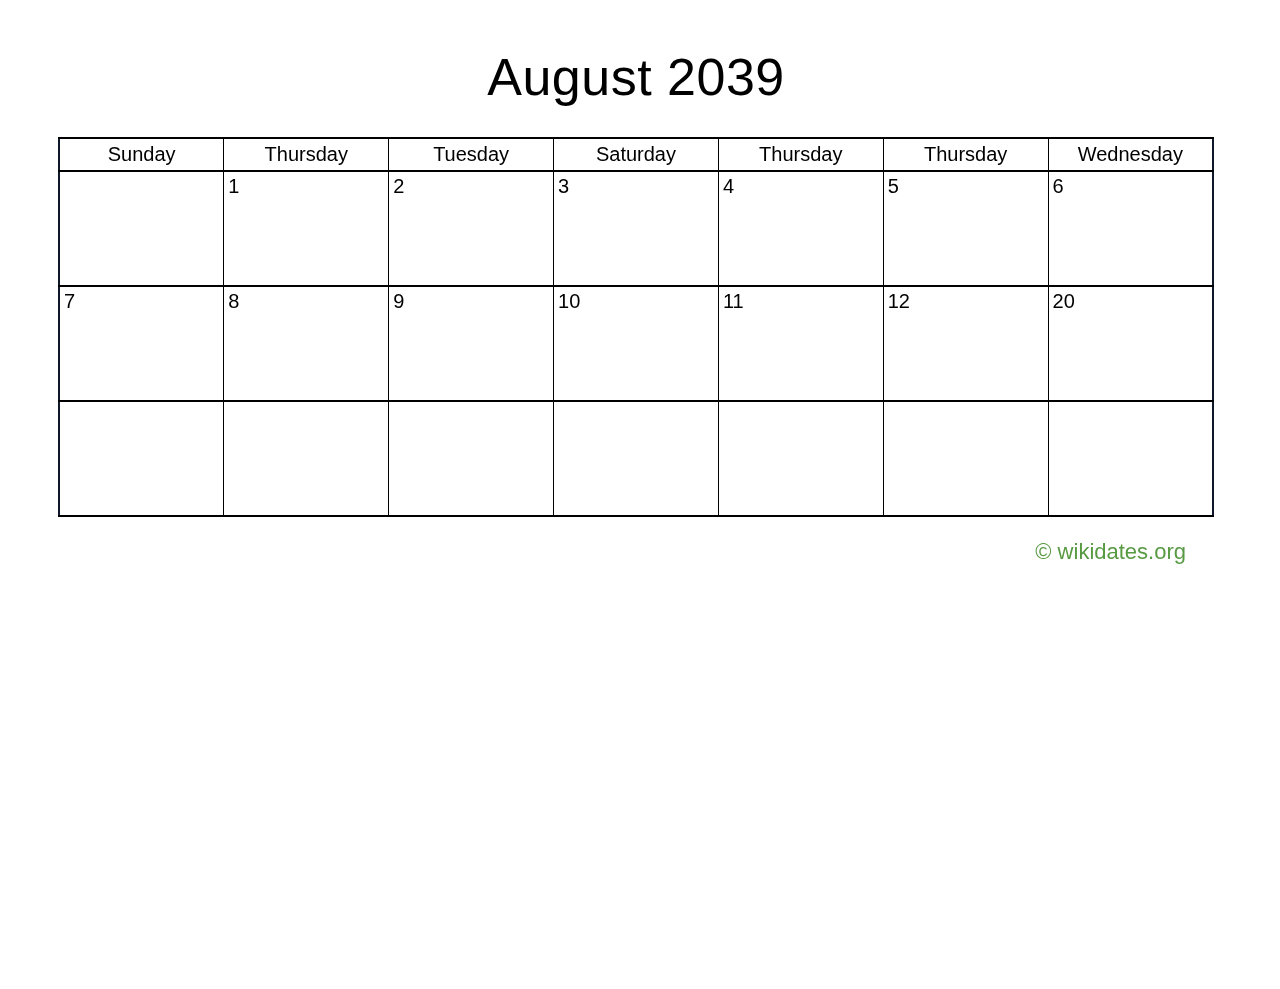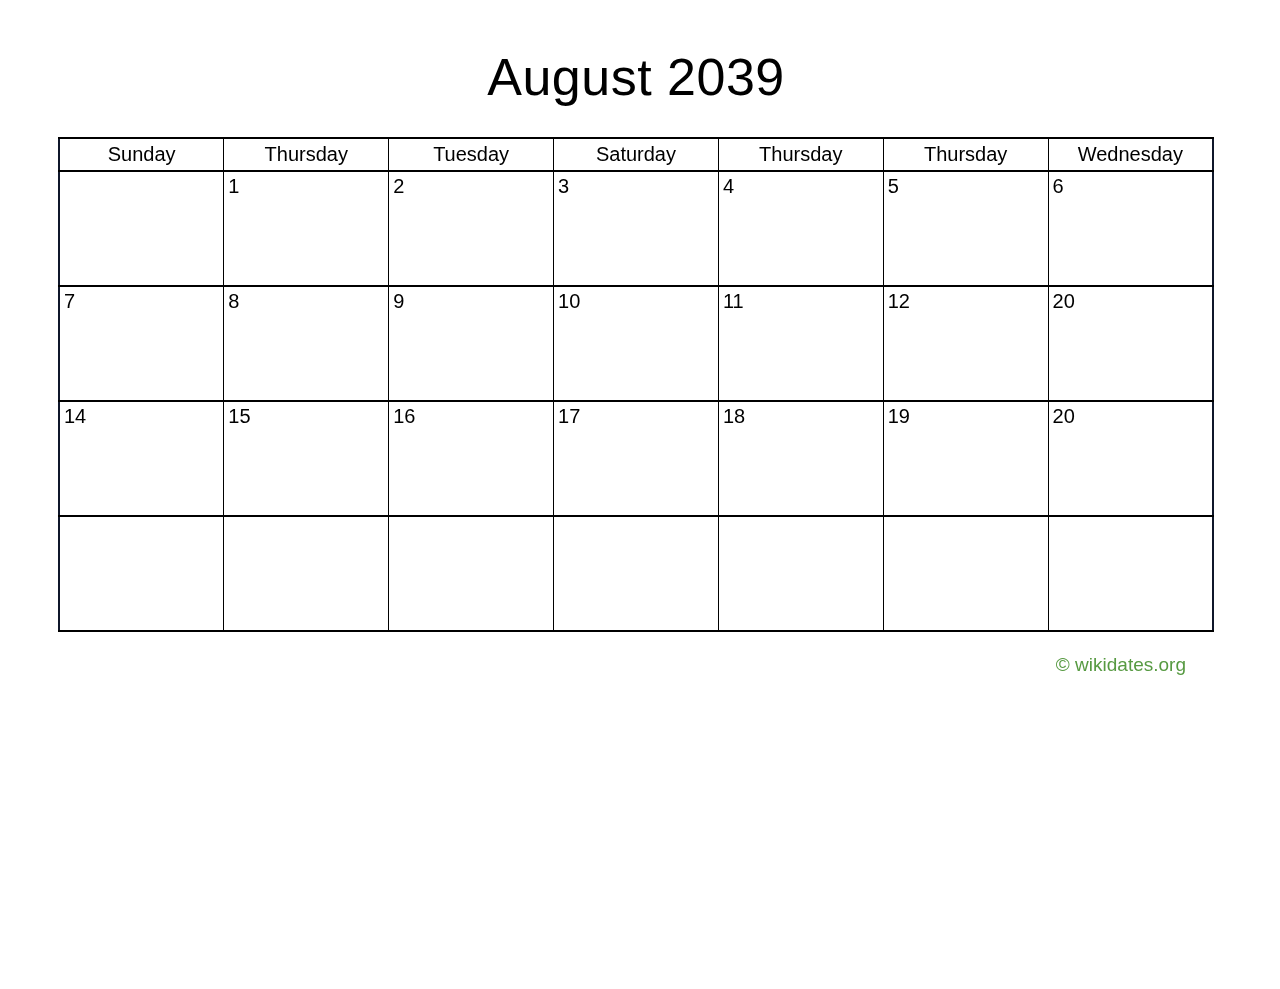--- a/index.html
+++ b/index.html
@@ -51,21 +51,21 @@
   .day-num {
     display: inline-block;
     font-size: 20px;
     line-height: 1.15;
     padding: 3px 0 0 4px;
   }
   .footer {
     margin-top: 22px;
     padding-right: 28px;
     text-align: right;
-    font-size: 19px;
+    font-size: 22px;
   }
 </style>
 </head>
 <body>
 
 <div class="page">
 
   <h1 class="title">August 2039</h1>
 
   <table class="calendar">
@@ -93,29 +93,20 @@
       <tr>
         <td><span class="day-num">7</span></td>
         <td><span class="day-num">8</span></td>
         <td><span class="day-num">9</span></td>
         <td><span class="day-num">10</span></td>
         <td><span class="day-num">11</span></td>
         <td><span class="day-num">12</span></td>
         <td><span class="day-num">20</span></td>
       </tr>
       <tr>
-        <td><span class="day-num">14</span></td>
-        <td><span class="day-num">15</span></td>
-        <td><span class="day-num">16</span></td>
-        <td><span class="day-num">17</span></td>
-        <td><span class="day-num">18</span></td>
-        <td><span class="day-num">19</span></td>
-        <td><span class="day-num">20</span></td>
-      </tr>
-      <tr>
         <td><span class="day-num"></span></td>
         <td><span class="day-num"></span></td>
         <td><span class="day-num"></span></td>
         <td><span class="day-num"></span></td>
         <td><span class="day-num"></span></td>
         <td><span class="day-num"></span></td>
         <td><span class="day-num"></span></td>
       </tr>
     </tbody>
   </table>

